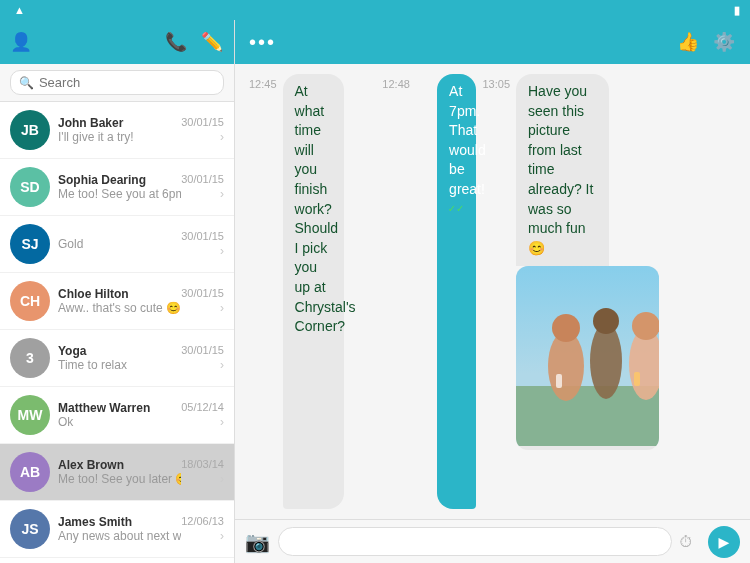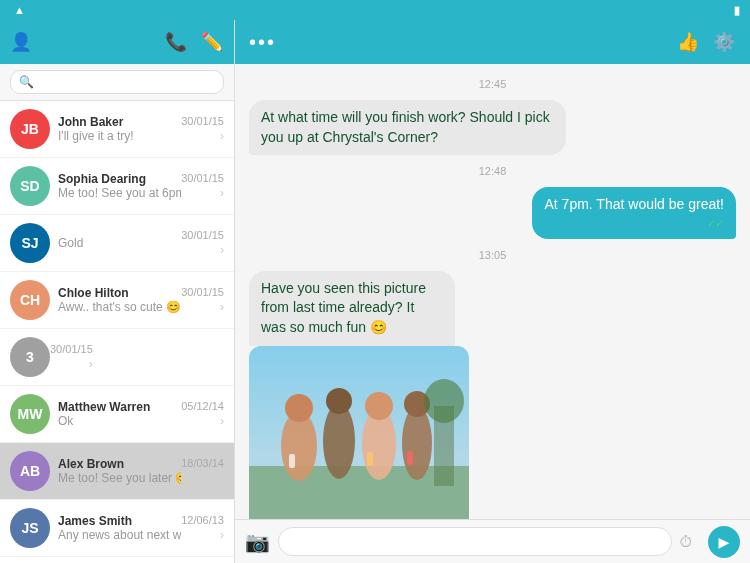--- a/index.html
+++ b/index.html
@@ -133,21 +133,21 @@
     .chat-header-title { color: white; font-size: 17px; font-weight: 600; }
     .chat-header-icons { display: flex; gap: 14px; }
     .chat-header-icon { color: white; font-size: 18px; }
 
     
     .messages-container {
       flex: 1;
       overflow-y: auto;
       padding: 10px 14px;
       display: flex;
-      flex-direction: column;
+      flex-direction: row;
       gap: 6px;
     }
 
     .timestamp-label {
       text-align: center;
       font-size: 11px;
       color: #aaa;
       margin: 4px 0;
     }
 
@@ -224,21 +224,21 @@
       height: 32px;
       display: flex;
       align-items: center;
       justify-content: center;
       cursor: pointer;
       color: white;
       font-size: 14px;
     }
 
     
-    .av-blue { background: #ef4444; text-align: center; }
+    .av-blue { background: #0f766e; text-align: center; }
     .av-teal { background: #5bc0a4; }
     .av-pink { background: #0369a1; }
     .av-orange { background: #e8956d; }
     .av-gray { background: #a0a0a0; }
     .av-green { background: #7bbb6e; }
     .av-purple { background: #9b7bc4; }
     .av-darkblue { background: #5577aa; }
   </style>
 </head>
 <body>
@@ -264,20 +264,21 @@
       <span class="sidebar-title"></span>
       <div class="sidebar-icons">
         <span class="sidebar-icon">📞</span>
         <span class="sidebar-icon">✏️</span>
       </div>
     </div>
 
     <div class="search-bar">
       <div class="search-input-wrap">
         <span class="search-icon-sym">🔍</span>
+        <input class="search-input" type="text" placeholder="Search" style="">
       </div>
     </div>
 
     <div class="contact-list" id="contact-list">
         <div class="contact-item">
     <div class="avatar av-blue">JB</div>
     <div class="contact-info">
       <div class="contact-name">John Baker</div>
       <div class="contact-preview">I'll give it a try!</div>
     </div>
@@ -313,20 +314,24 @@
       <div class="contact-name">Chloe Hilton</div>
       <div class="contact-preview">Aww.. that's so cute 😊</div>
     </div>
     <div class="contact-meta">
       <span class="contact-date">30/01/15</span>
       <span class="chevron">›</span>
     </div>
   </div>
         <div class="contact-item">
     <div class="avatar av-gray">3</div>
+    <div class="contact-info">
+      <div class="contact-name">Yoga</div>
+      <div class="contact-preview">Time to relax</div>
+    </div>
     <div class="contact-meta">
       <span class="contact-date">30/01/15</span>
       <span class="chevron">›</span>
     </div>
   </div>
         <div class="contact-item">
     <div class="avatar av-green">MW</div>
     <div class="contact-info">
       <div class="contact-name">Matthew Warren</div>
       <div class="contact-preview">Ok</div>

